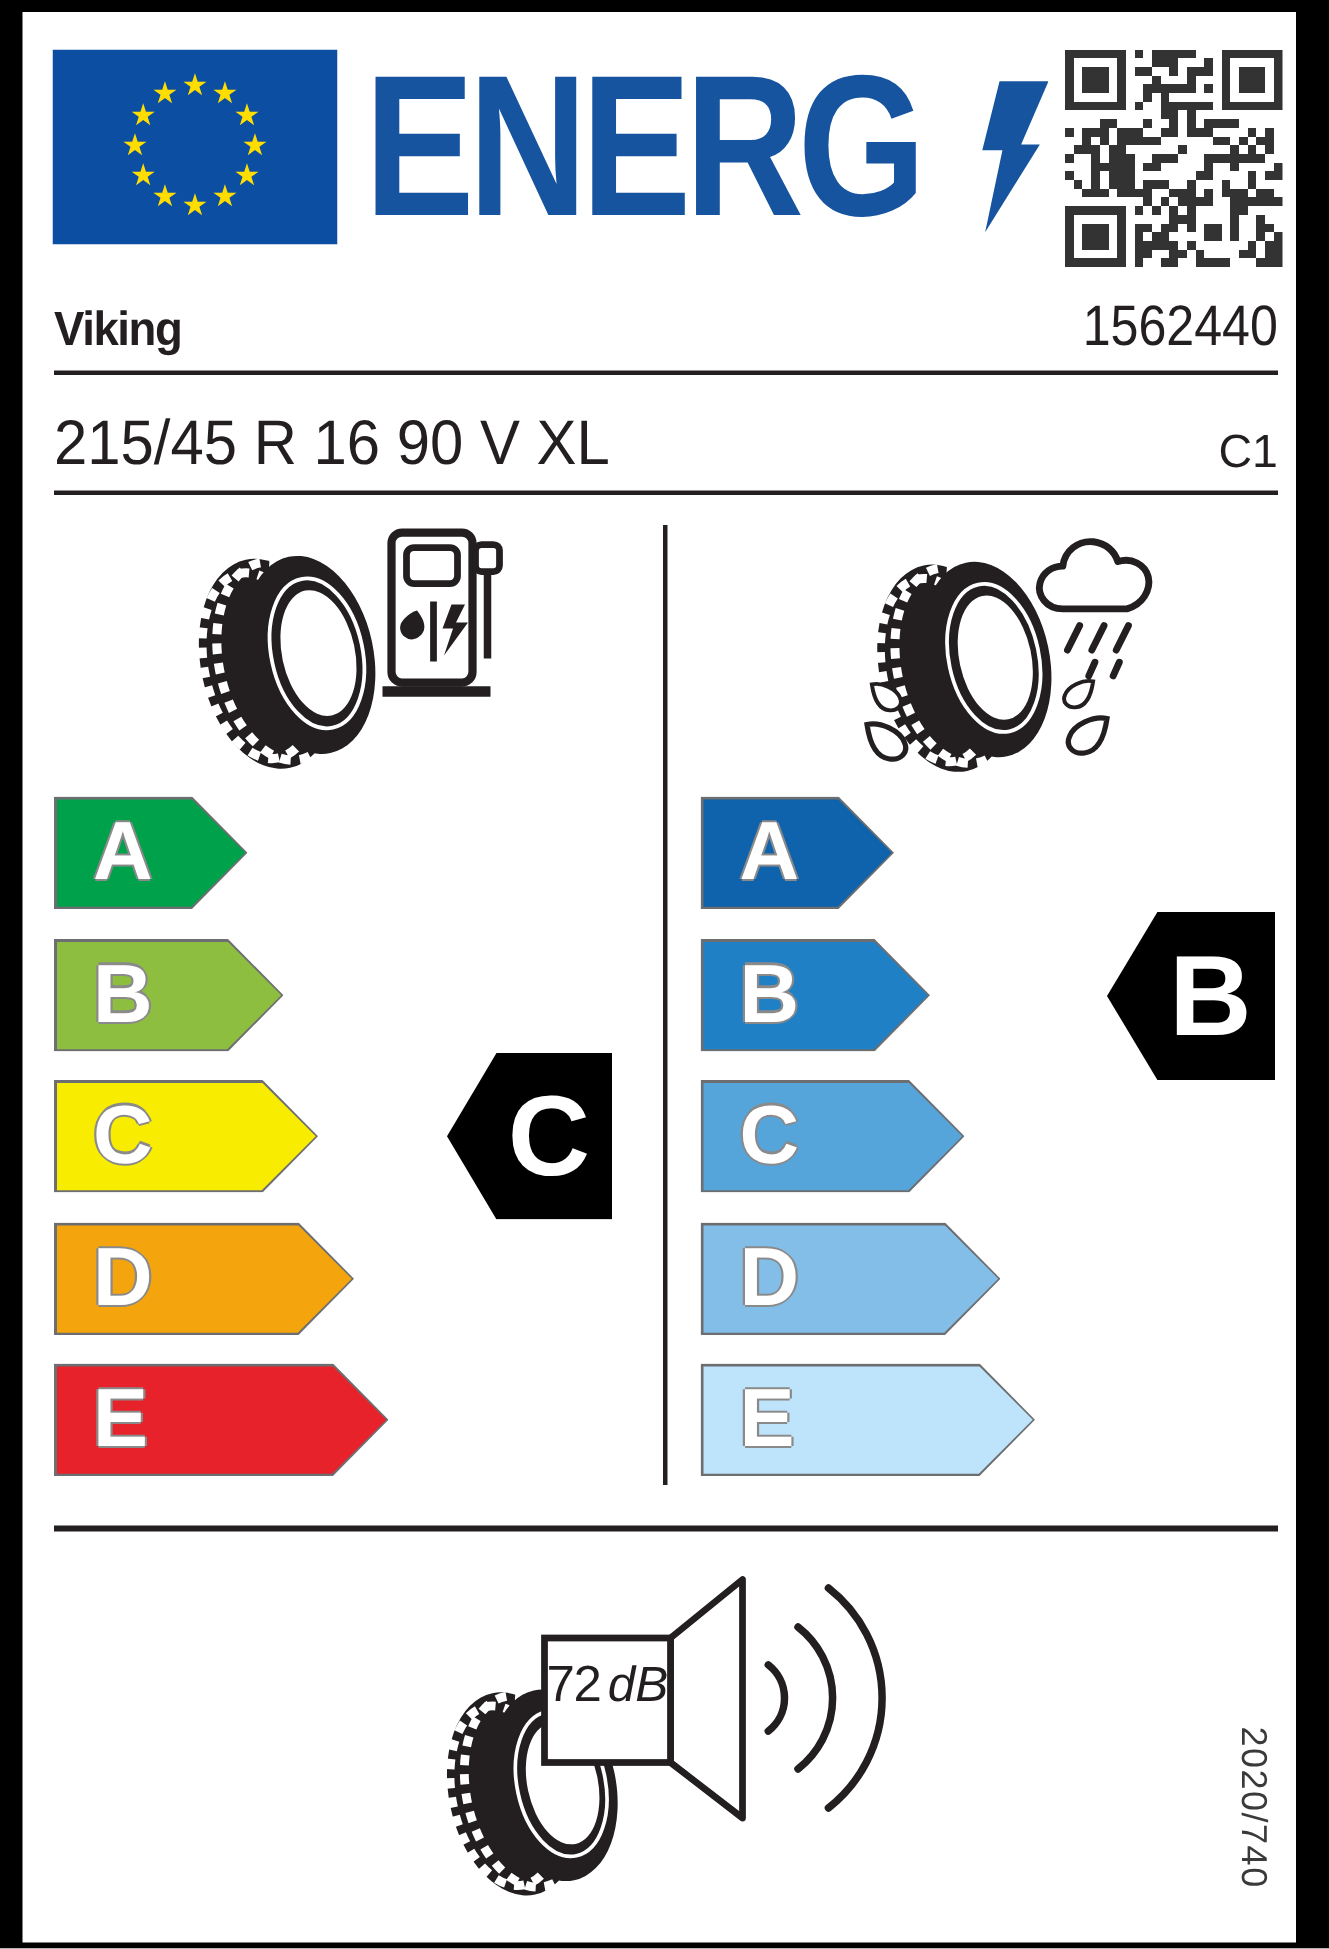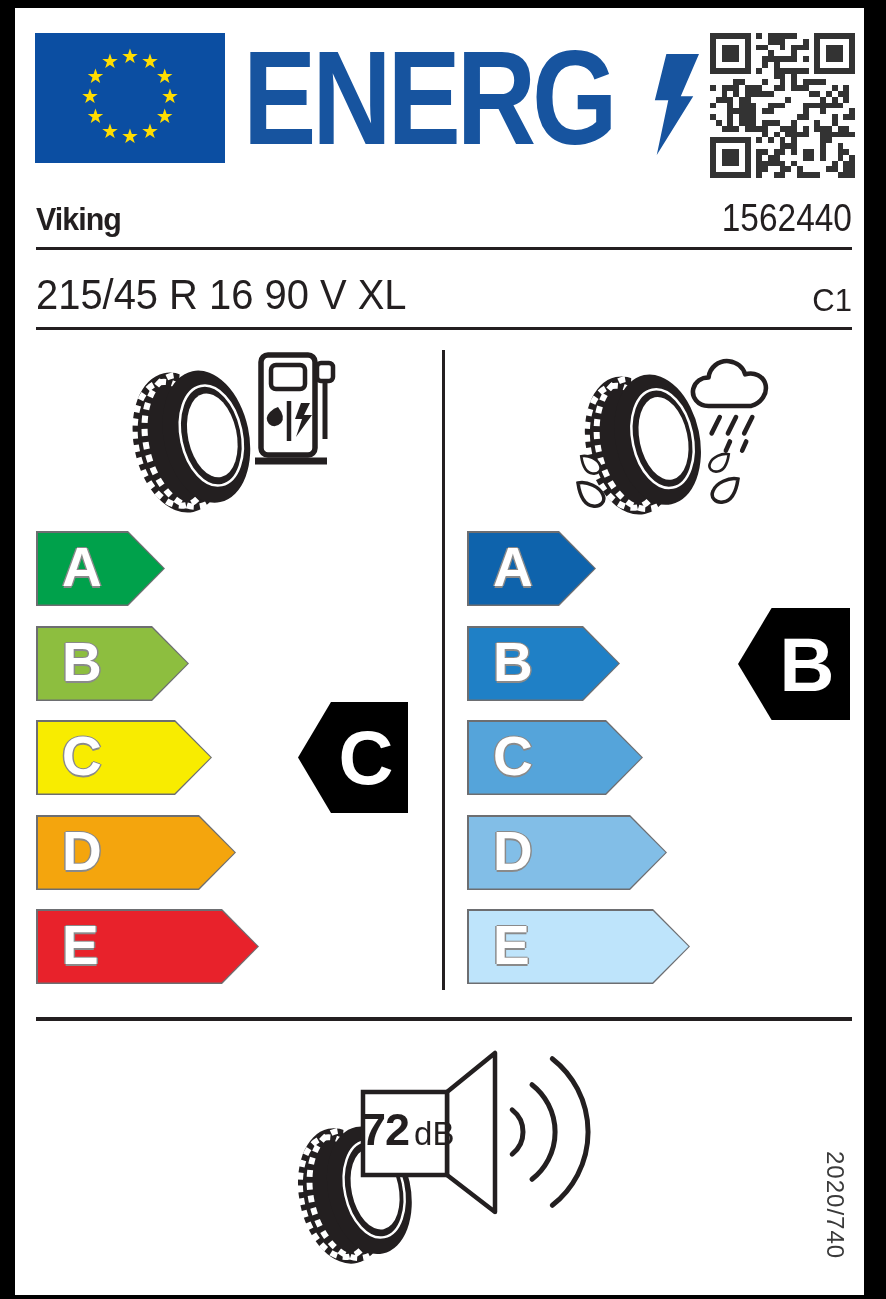--- a/index.html
+++ b/index.html
@@ -39,22 +39,22 @@
     text-shadow:-1.5px 0 #8a8a8a,1.5px 0 #8a8a8a,0 -1.5px #8a8a8a,0 1.5px #8a8a8a;}
 
   .rating-arrow{position:absolute;background:#000;color:#fff;
     clip-path:polygon(0 50%,30% 0,100% 0,100% 100%,30% 100%);
     display:flex;align-items:center;justify-content:center;
     font-weight:bold;font-size:76px;padding-left:26px;box-sizing:border-box;}
 
   
   .thickline{position:absolute;left:21px;top:1009px;width:816px;height:4px;background:#231f20;}
   .db-box{position:absolute;left:346px;top:1096px;width:88px;text-align:center;white-space:nowrap;}
-  .db-val{font-size:45px;font-weight:bold;letter-spacing:-1px;}
-  .db-unit{font-size:33px;margin-left:5px;}
+  .db-val{font-size:34px;font-weight:normal;letter-spacing:-1px;}
+  .db-unit{font-size:33px;margin-left:5px;font-style:italic;}
   .noise-letters{position:absolute;left:392px;top:1198px;white-space:nowrap;letter-spacing:0;}
   .nl{font-size:39px;}
   .nl-big{font-size:59px;font-weight:bold;}
   .regnum{position:absolute;left:806px;top:1143px;writing-mode:vertical-rl;font-size:24px;letter-spacing:1px;color:#3a3a3a;}
 </style>
 </head>
 <body>
 
 <div class="label">
   <div class="inner">

